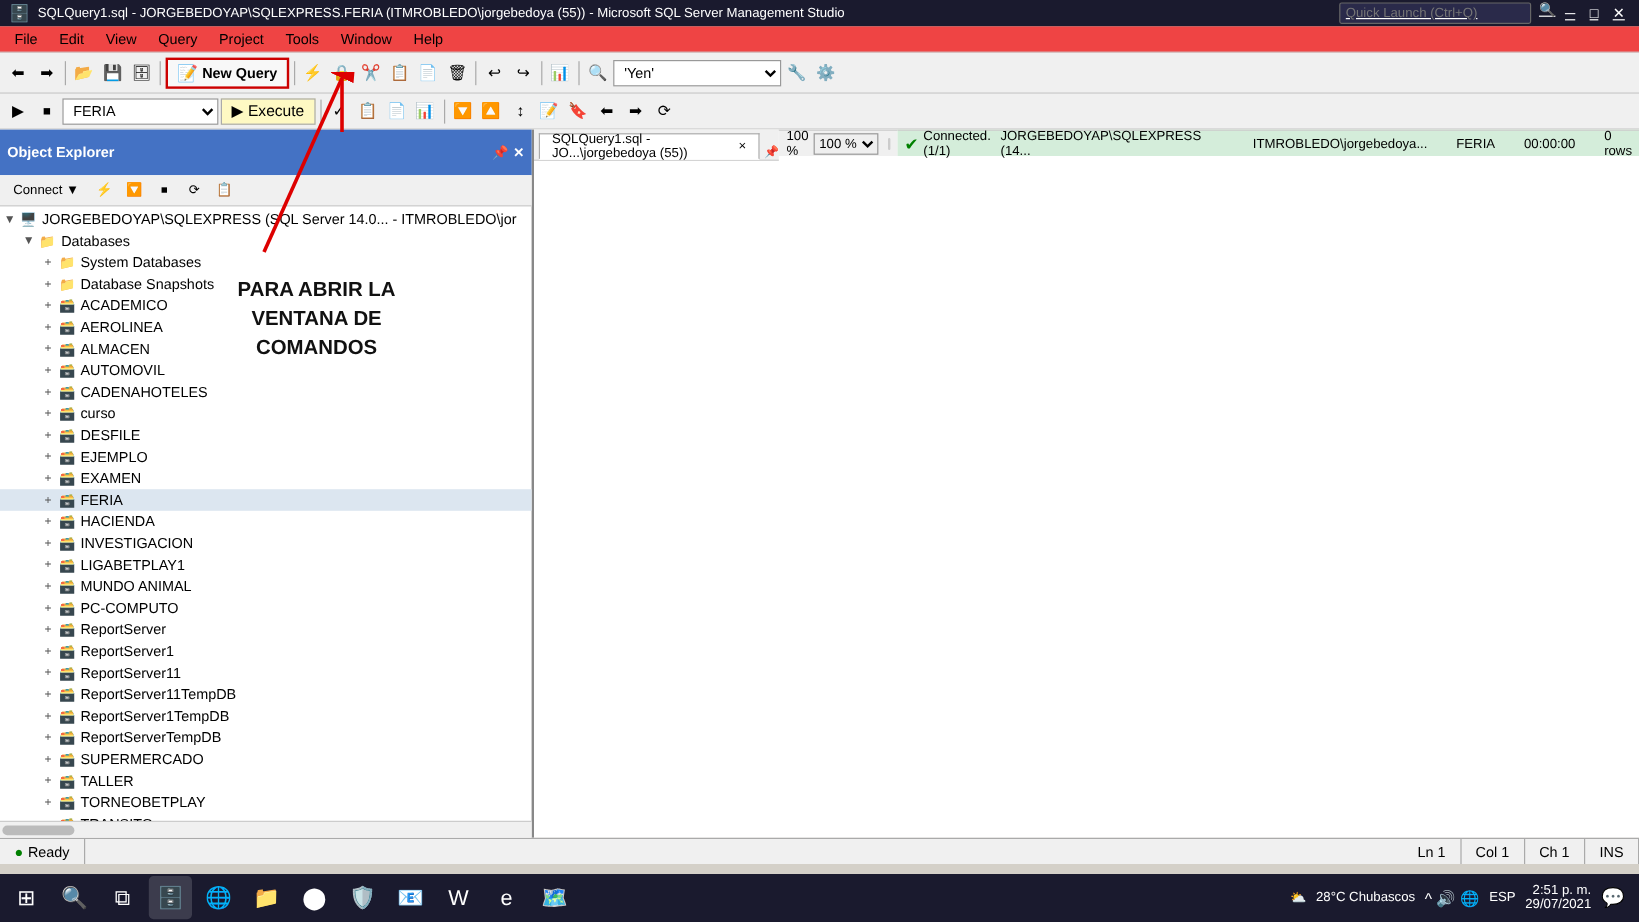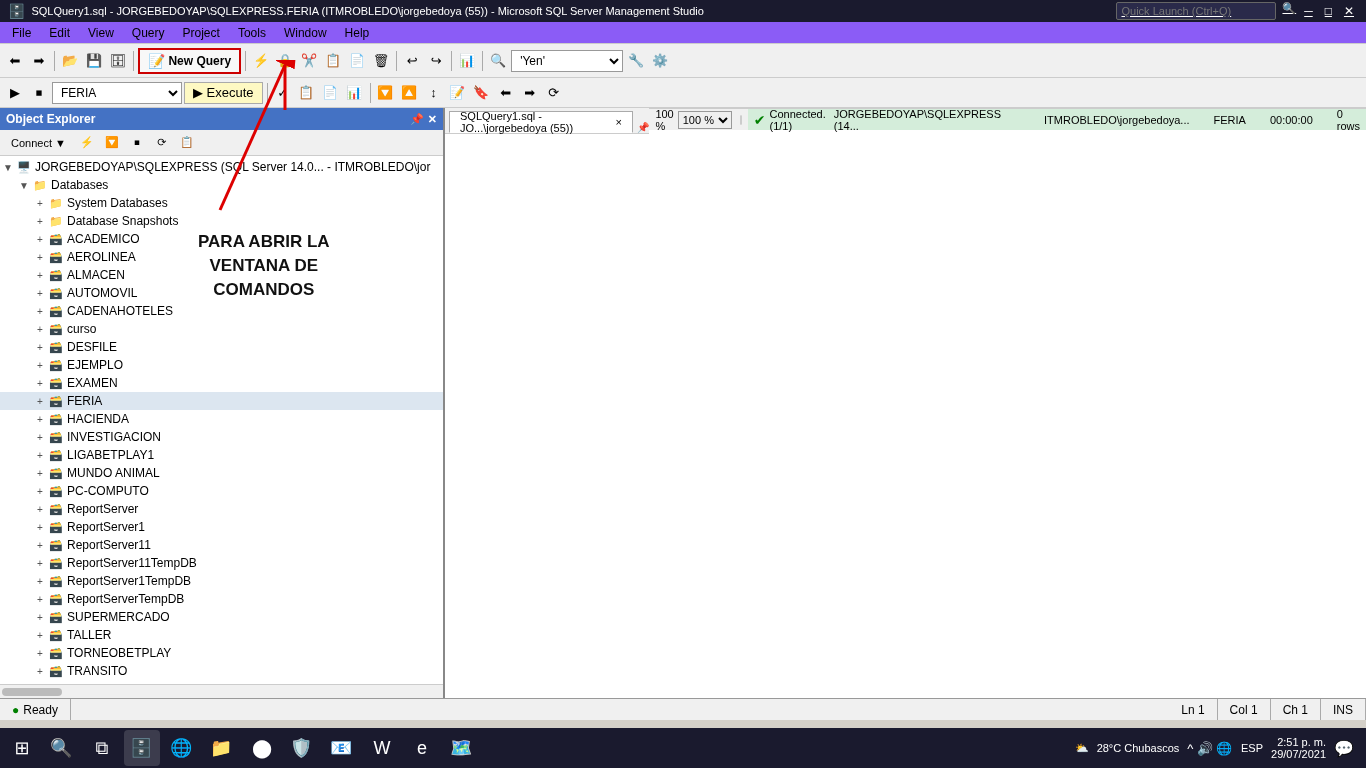--- a/index.html
+++ b/index.html
@@ -15,21 +15,21 @@
       justify-content: space-between;
       padding: 0 8px;
       font-size: 11px;
     }
     .title-bar-left { display: flex; align-items: center; gap: 6px; }
     .title-bar-controls { display: flex; gap: 4px; text-decoration: underline; }
     .title-bar-btn { color: white; font-size: 12px; cursor: pointer; padding: 0 4px; background: none; border: none; }
 
     
     .menu-bar {
-      background: #8b5cf6;
+      background: #ef4444;
       height: 22px;
       display: flex;
       align-items: center;
       padding: 0 4px;
       border-bottom: 1px solid #ccc;
       gap: 2px;
     }
     .menu-item {
       padding: 2px 8px;
       cursor: pointer;
@@ -102,21 +102,21 @@
     }
     .panel-header {
       background: #4472c4;
       color: white;
       padding: 3px 6px;
       font-size: 12px;
       font-weight: bold;
       display: flex;
       align-items: center;
       justify-content: space-between;
-      height: 22px;
+      height: 38px;
       text-align: center;
     }
     .panel-header-controls { display: flex; gap: 4px; }
     .panel-ctrl { color: white; font-size: 11px; cursor: pointer; }
     .explorer-toolbar {
       background: #f0f0f0;
       border-bottom: 1px solid #ccc;
       padding: 2px 4px;
       display: flex;
       align-items: center;
@@ -315,21 +315,21 @@
   <div class="toolbar-icon-btn">📄</div>
   <div class="toolbar-icon-btn">🗑</div>
   <div class="toolbar-separator"></div>
   <div class="toolbar-icon-btn">↩</div>
   <div class="toolbar-icon-btn">↪</div>
   <div class="toolbar-separator"></div>
   <div class="toolbar-icon-btn">📊</div>
   <div class="toolbar-separator"></div>
   <div class="toolbar-icon-btn">🔍</div>
 
-  <select class="dropdown-select" style="width:112px;">
+  <select class="dropdown-select" style="width:140px;">
     <option>'Yen'</option>
   </select>
   <div class="toolbar-icon-btn">🔧</div>
   <div class="toolbar-icon-btn">⚙️</div>
 </div>
 
 <div class="toolbar2">
   <div class="toolbar-icon-btn">▶</div>
   <div class="toolbar-icon-btn">⏹</div>
 

